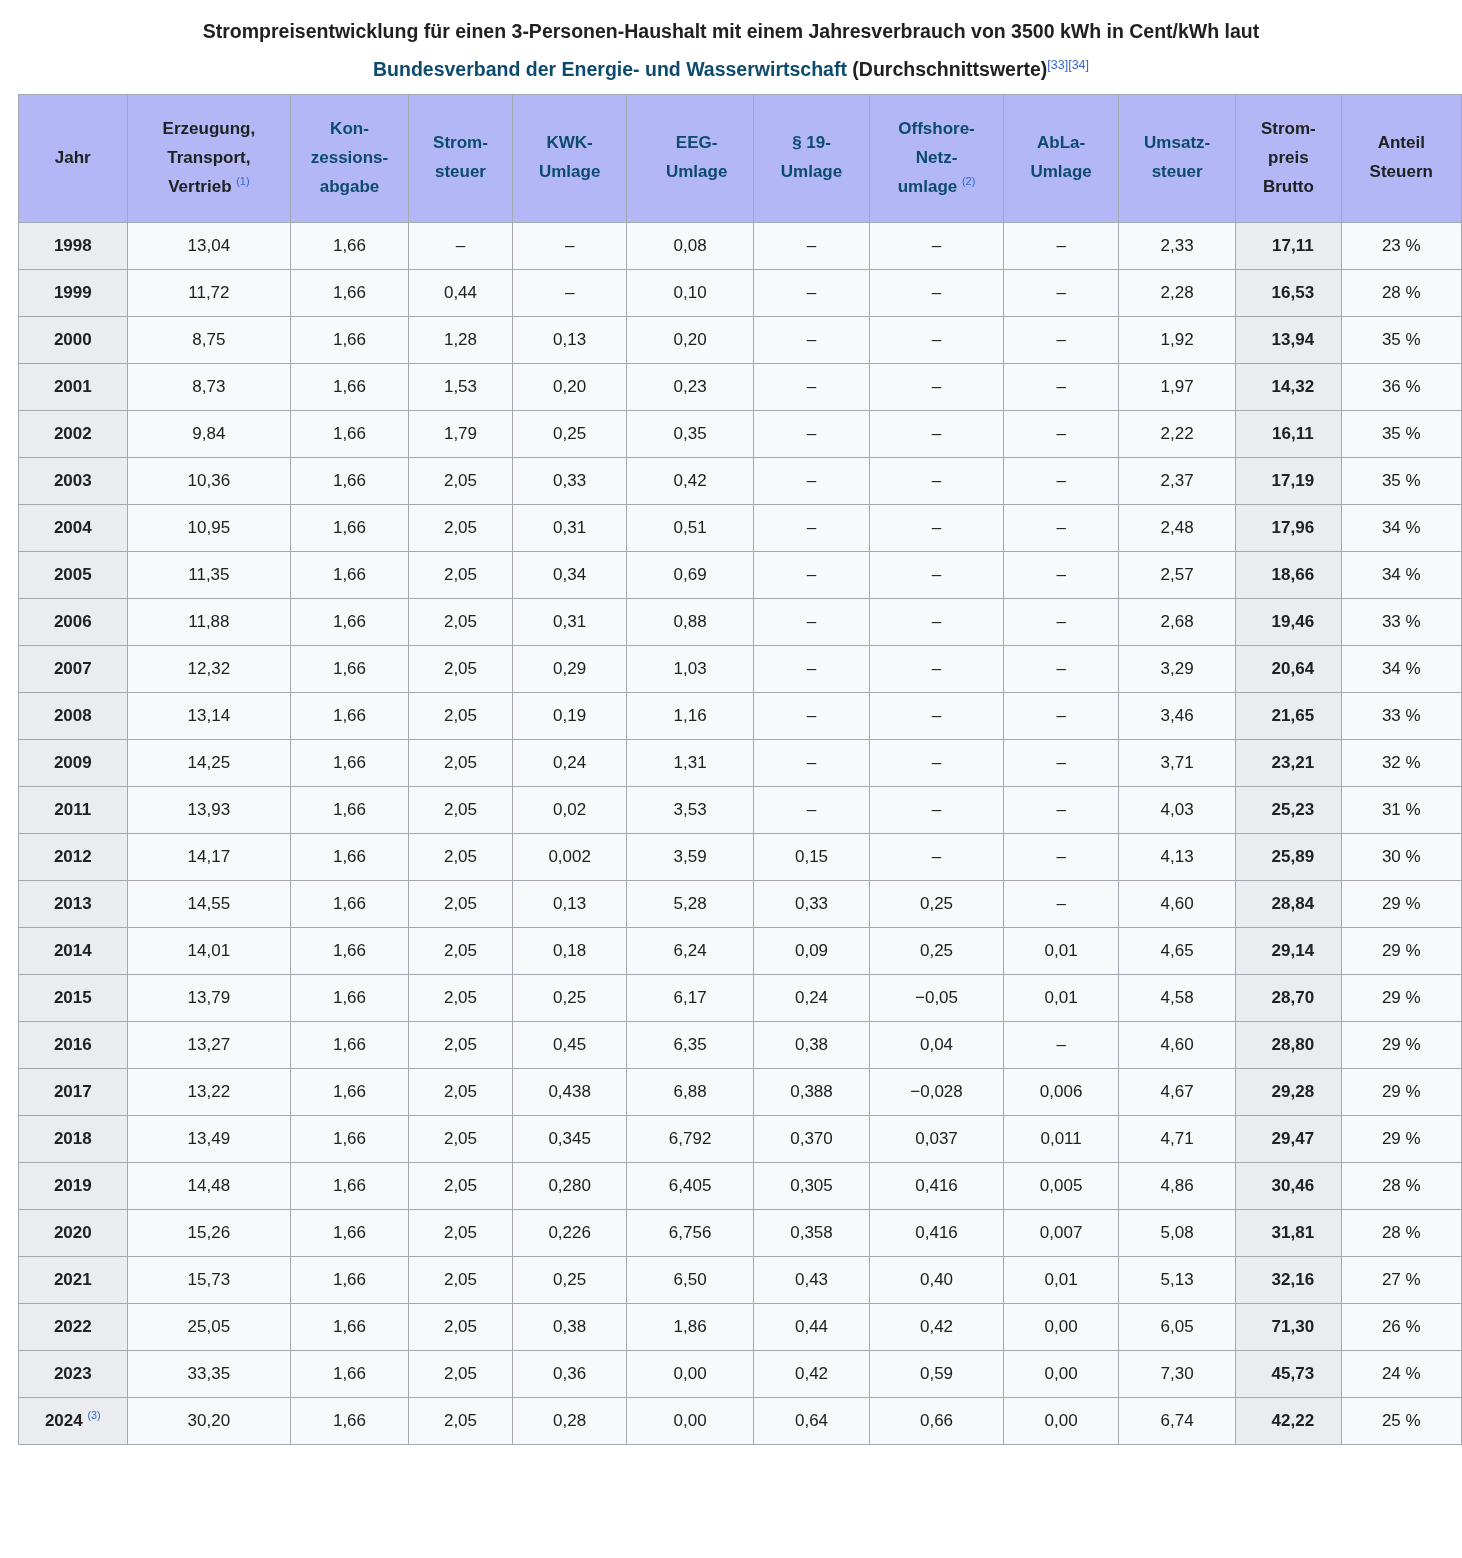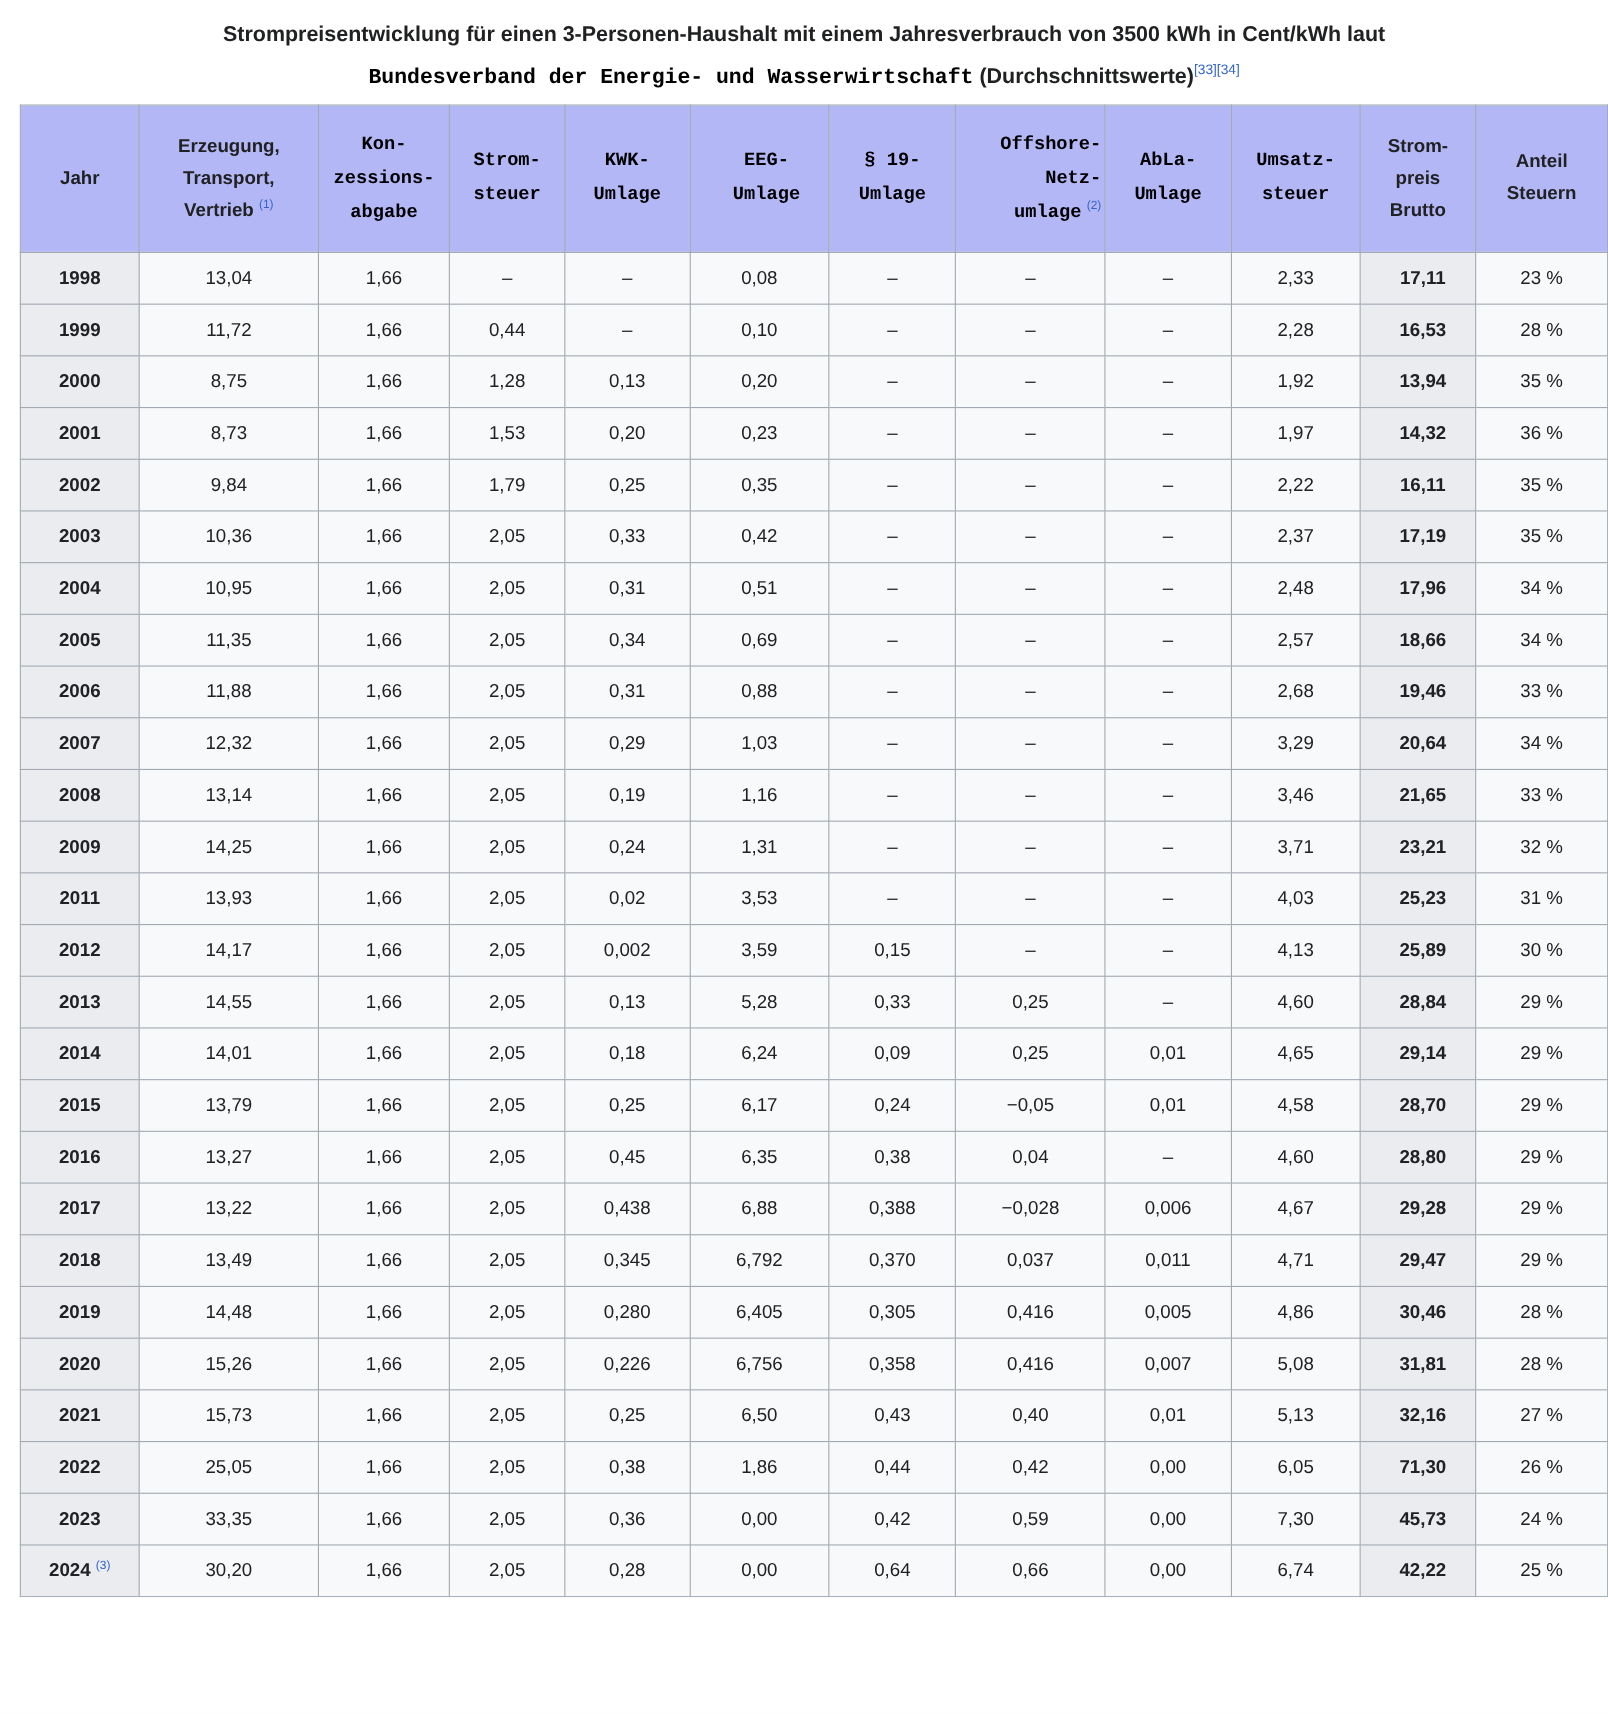--- a/index.html
+++ b/index.html
@@ -10,21 +10,21 @@
   }
   .caption {
     width:1426px;
     margin:12px 0 6px 18px;
     text-align:center;
     font-size:19.5px;
     font-weight:bold;
     line-height:1.95;
     color:#202122;
   }
-  a.cap-link, .head-link { color:#000000; text-decoration:none; cursor:pointer;font-family:Liberation Mono, monospace; }
+  a.cap-link, .head-link { color:#0c4a6e; text-decoration:none; cursor:pointer; }
   sup.ref {
     color:#3366cc;
     font-size:64%;
     font-weight:normal;
     vertical-align:super;
     line-height:0;
     text-decoration:none;
     cursor:pointer;
   }
   table.strom {
@@ -74,21 +74,21 @@
 <table class="strom">
   <thead>
     <tr>
         <th style="width: 110px;"><span class="head-plain">Jahr</span></th>
         <th style="width: 165px;"><span class="head-plain">Erzeugung,<br>Transport,<br>Vertrieb</span> <sup class="ref">(1)</sup></th>
         <th style="width: 115px;"><a href="#" class="head-link">Kon-<br>zessions-<br>abgabe</a></th>
         <th style="width: 103px;"><a href="#" class="head-link">Strom-<br>steuer</a></th>
         <th style="width: 113px;"><a href="#" class="head-link">KWK-<br>Umlage</a></th>
         <th style="width: 113px; padding-left: 16px;"><a href="#" class="head-link">EEG-<br>Umlage</a></th>
         <th style="width: 115px;"><a href="#" class="head-link">§ 19-<br>Umlage</a></th>
-        <th style="width: 134px; text-align: right;"><a href="#" class="head-link">Offshore-<br>Netz-<br>umlage</a> <sup class="ref">(2)</sup></th>
+        <th style="width: 134px;"><a href="#" class="head-link">Offshore-<br>Netz-<br>umlage</a> <sup class="ref">(2)</sup></th>
         <th style="width: 114px;"><a href="#" class="head-link">AbLa-<br>Umlage</a></th>
         <th style="width: 116px;"><a href="#" class="head-link">Umsatz-<br>steuer</a></th>
         <th style="width: 104px;"><span class="head-plain">Strom-<br>preis<br>Brutto</span></th>
         <th style="width: 120px;"><span class="head-plain">Anteil<br>Steuern</span></th>
       </tr>
   </thead>
   <tbody>
       <tr>
         <th class="year">1998</th>
         <td>13,04</td>

